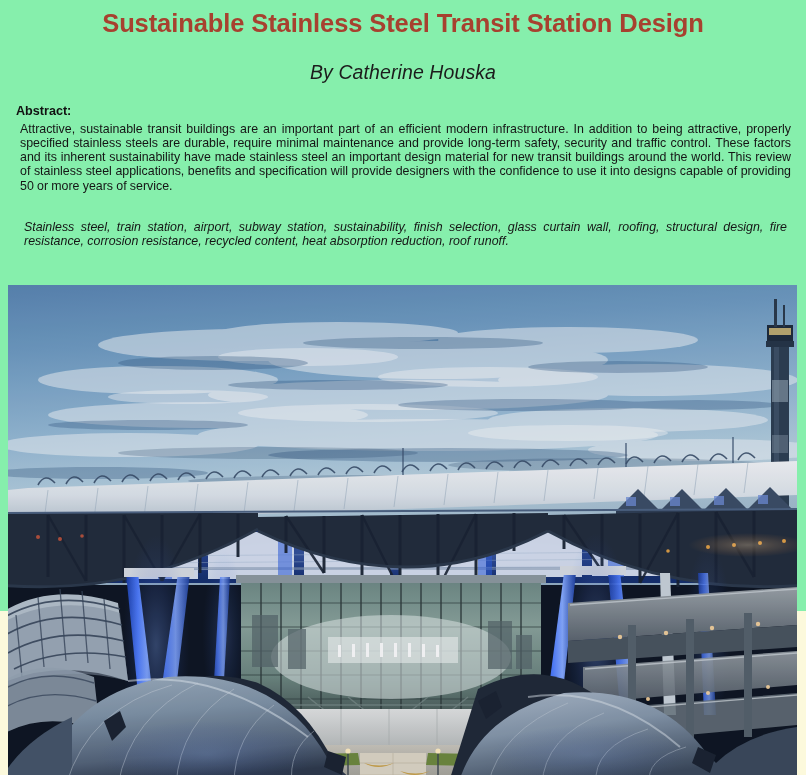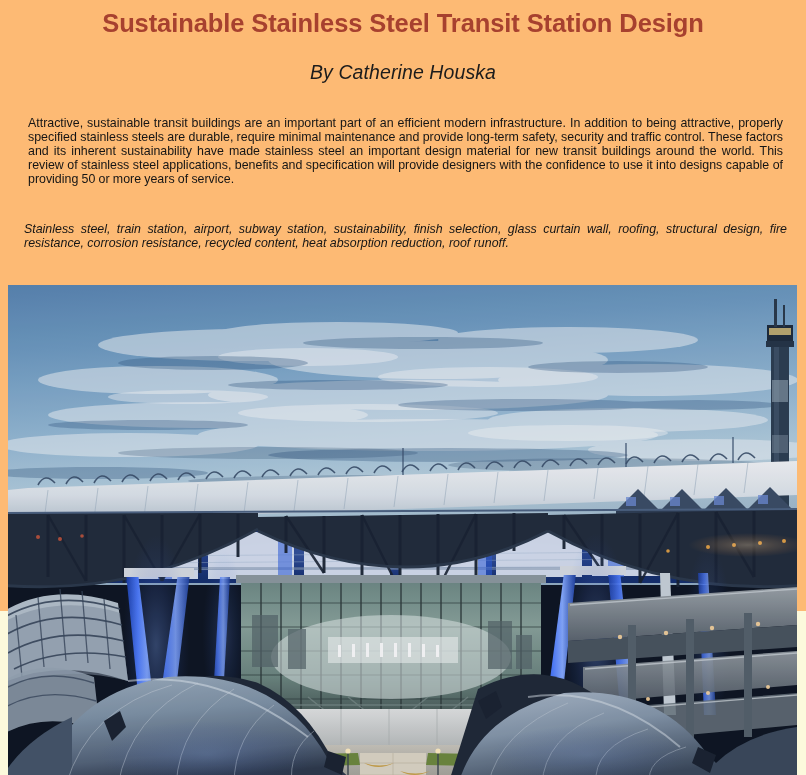--- a/index.html
+++ b/index.html
@@ -12,21 +12,21 @@
     height: 775px;
     overflow: hidden;
     background: #fcf9dc;
     font-family: "Liberation Sans", sans-serif;
     -webkit-font-smoothing: antialiased;
   }
   .page {
     position: relative;
     width: 806px;
     height: 611px;
-    background: #fdba74;
+    background: #86efac;
     box-sizing: border-box;
   }
 
   
   .doc-title {
     margin: 0;
     padding-top: 8px;
     text-align: center;
     font-family: "Liberation Sans", sans-serif;
     font-weight: bold;
@@ -55,21 +55,21 @@
   .section-head {
     margin: 0;
     font-family: "Liberation Sans", sans-serif;
     font-weight: bold;
     font-size: 12.6px;
     color: #111111;
     line-height: 1.12;
   }
   .abstract-wrap { padding-top: 20px; }
   .abstract-body {
-    margin: 12px;
+    margin: 4px;
     font-family: "Liberation Sans", sans-serif;
     font-size: 12.4px;
     color: #151515;
     line-height: 1.145;
     text-align: justify;
     word-spacing: -0.2px;
   }
   .keywords-wrap { padding-top: 15px; }
   .keywords-body {
     margin: 8px;
@@ -96,20 +96,21 @@
 </head>
 <body>
 
 <div class="page">
 
   <h1 class="doc-title">Sustainable Stainless Steel Transit Station Design</h1>
 
   <p class="byline">By Catherine Houska</p>
 
   <div class="textblock abstract-wrap">
+    <div class="section-head">Abstract:</div>
     <p class="abstract-body">Attractive, sustainable transit buildings are an important part of an efficient modern infrastructure. In addition to being attractive, properly specified stainless steels are durable, require minimal maintenance and provide long-term safety, security and traffic control.  These factors and its inherent sustainability have made stainless steel an important design material for new transit buildings around the world. This review of stainless steel applications, benefits and specification will provide designers with the confidence to use it into designs capable of providing 50 or more years of service.</p>
   </div>
 
   <div class="textblock keywords-wrap">
     <p class="keywords-body">Stainless steel, train station, airport, subway station, sustainability, finish selection, glass curtain wall, roofing, structural design, fire resistance, corrosion resistance, recycled content, heat absorption reduction, roof runoff.</p>
   </div>
 
   <div class="photo-frame">
     <svg width="789" height="490" viewBox="0 0 789 490" xmlns="http://www.w3.org/2000/svg">
       <defs>

